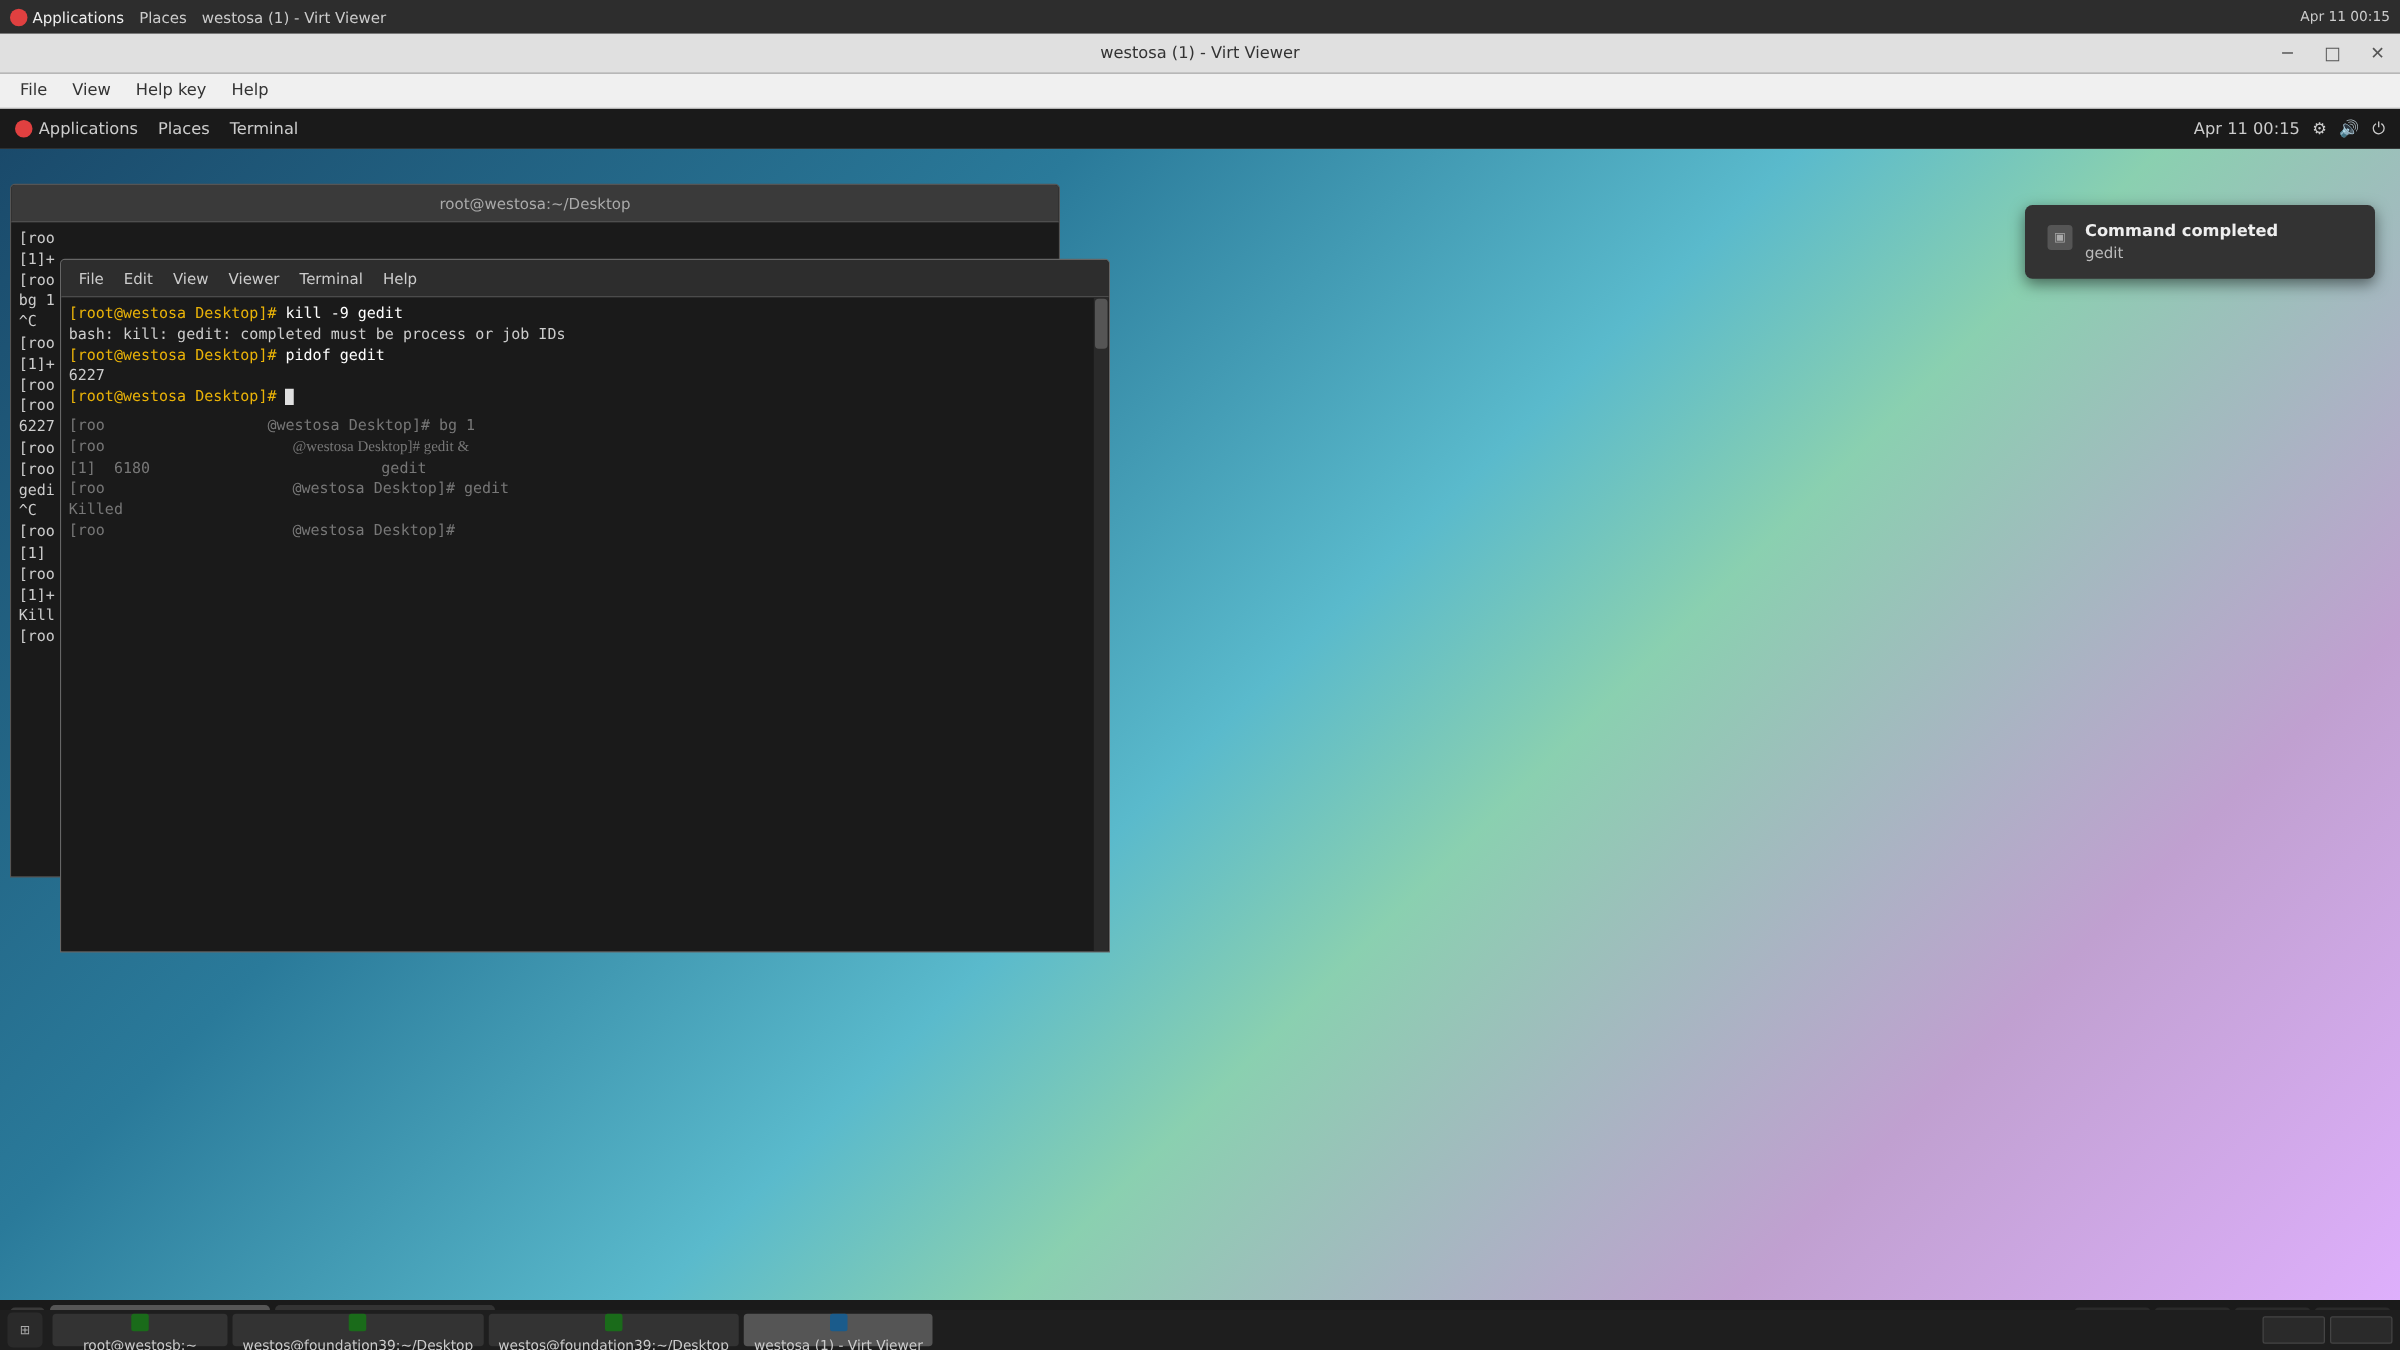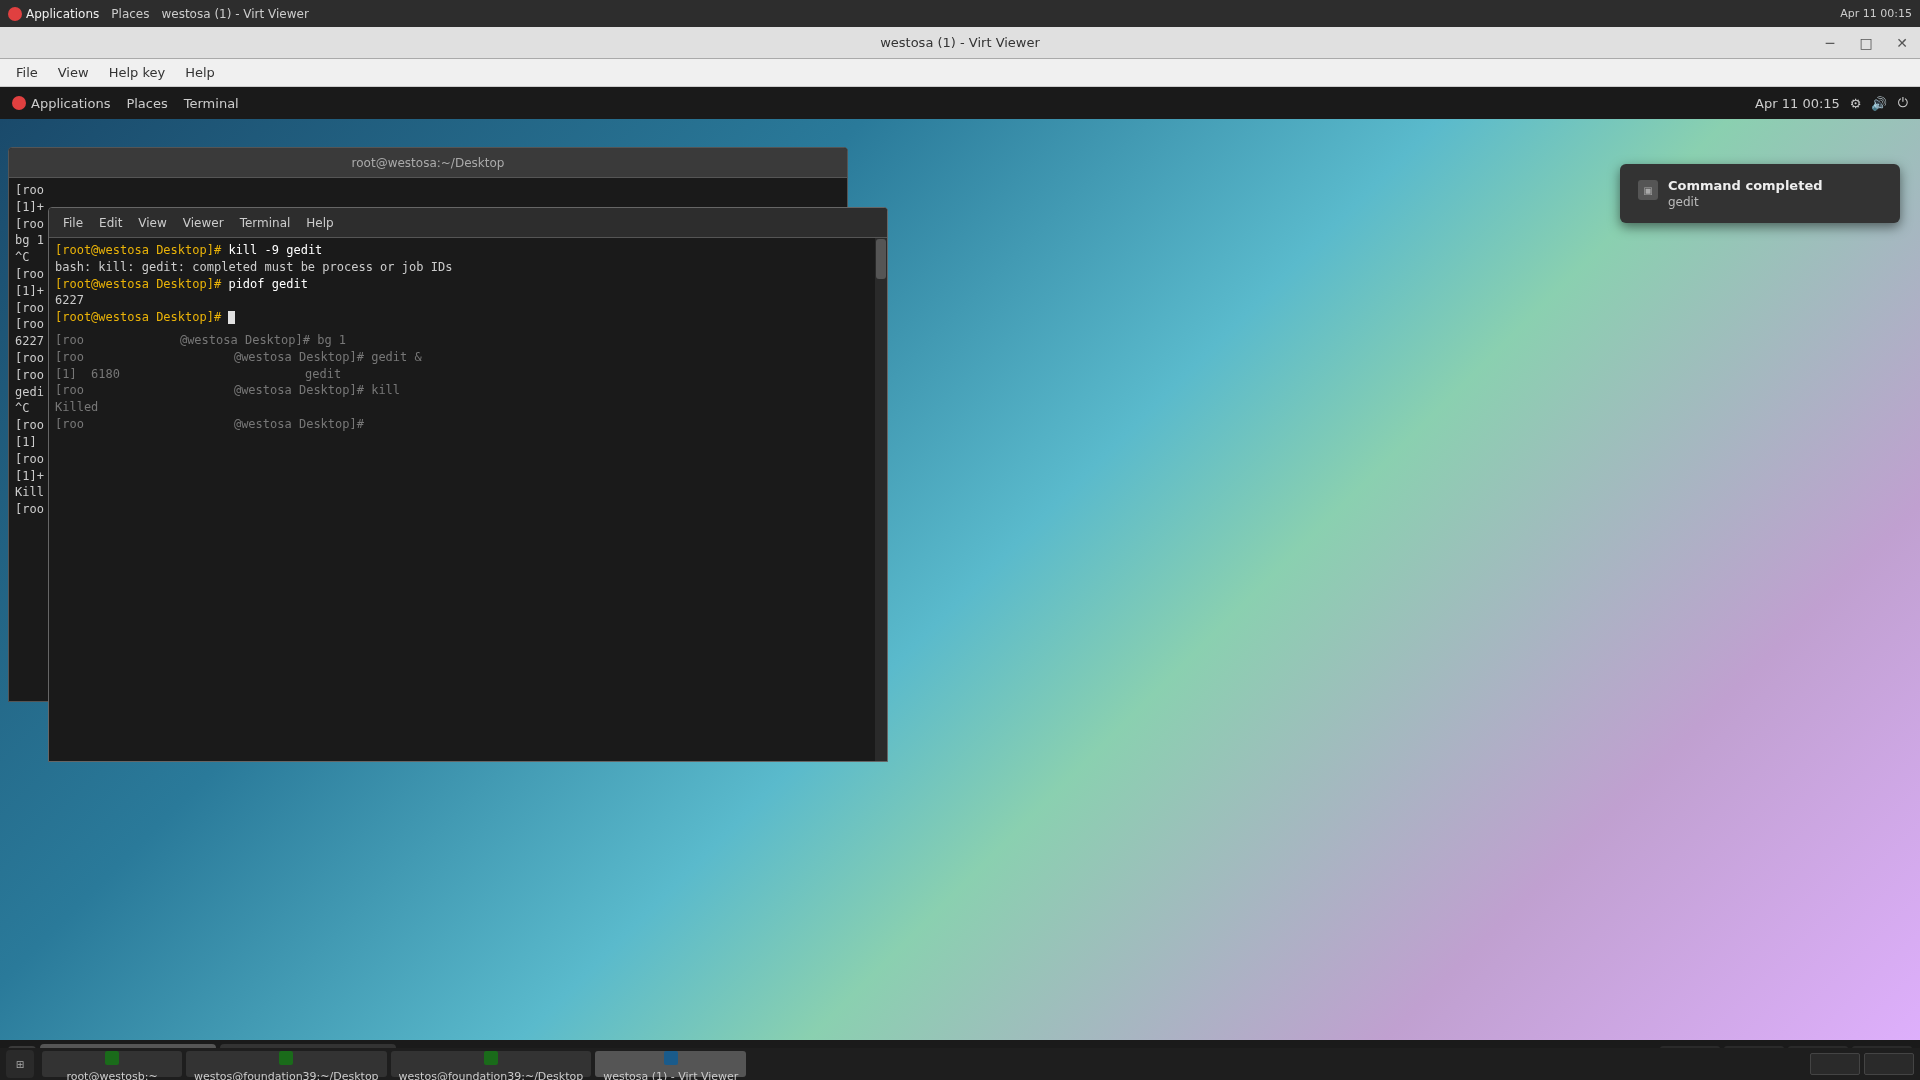--- a/index.html
+++ b/index.html
@@ -529,24 +529,24 @@
           <span class="term-menu-item">Terminal</span>
           <span class="term-menu-item">Help</span>
         </div>
 
         <div class="term-body">
           <span class="term-line"><span class="prompt">[root@westosa Desktop]#</span> <span class="cmd">kill -9 gedit</span></span>
           <span class="term-line output">bash: kill: gedit: completed must be process or job IDs</span>
           <span class="term-line"><span class="prompt">[root@westosa Desktop]#</span> <span class="cmd">pidof gedit</span></span>
           <span class="term-line output">6227</span>
           <span class="term-line"><span class="prompt">[root@westosa Desktop]#</span> <span class="cursor"> </span></span>
-          <span class="term-line output" style="margin-top:6px; color:#777;">[roo<span style="margin-left:80px;padding-left:16px;">@westosa Desktop]# bg 1</span></span>
-          <span class="term-line output" style="color:#777;">[roo<span style="margin-left:150px;">@westosa Desktop]# gedit &amp;</span></span>
+          <span class="term-line output" style="margin-top:6px; color:#777;">[roo<span style="margin-left:114px;padding-left:16px;">@westosa Desktop]# bg 1</span></span>
+          <span class="term-line output" style="color:#777;">[roo<span style="margin-left:150px;font-family:Liberation Serif, serif;">@westosa Desktop]# gedit &amp;</span></span>
           <span class="term-line output" style="color:#777;">[1]  6180<span style="margin-left:120px;">&nbsp;&nbsp;&nbsp;&nbsp;&nbsp;&nbsp;&nbsp;&nbsp;&nbsp;gedit</span></span>
-          <span class="term-line output" style="color:#777;">[roo<span style="margin-left:150px;">@westosa Desktop]# kill</span></span>
+          <span class="term-line output" style="color:#777;">[roo<span style="margin-left:150px;">@westosa Desktop]# gedit</span></span>
           <span class="term-line output" style="color:#777;">Killed</span>
           <span class="term-line output" style="color:#777;">[roo<span style="margin-left:150px;">@westosa Desktop]# </span></span>
         </div>
 
         <div class="term-scrollbar">
           <div class="term-scrollbar-thumb"></div>
         </div>
       </div>
 
       <div class="vm-taskbar">

